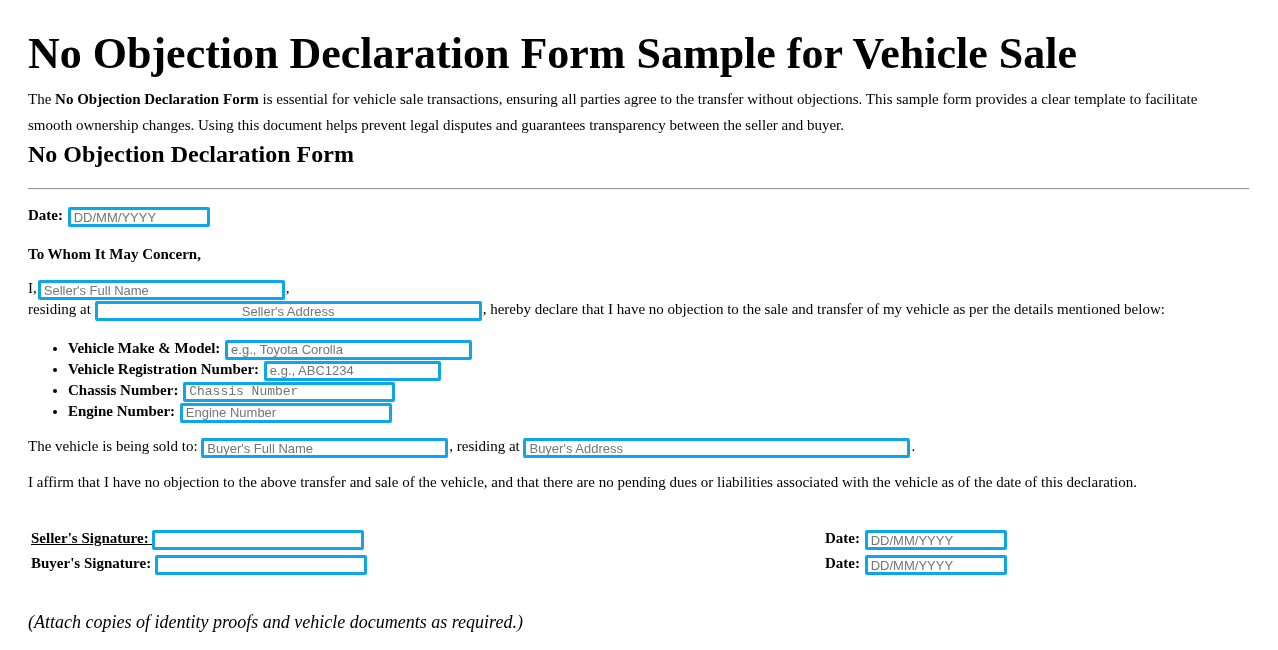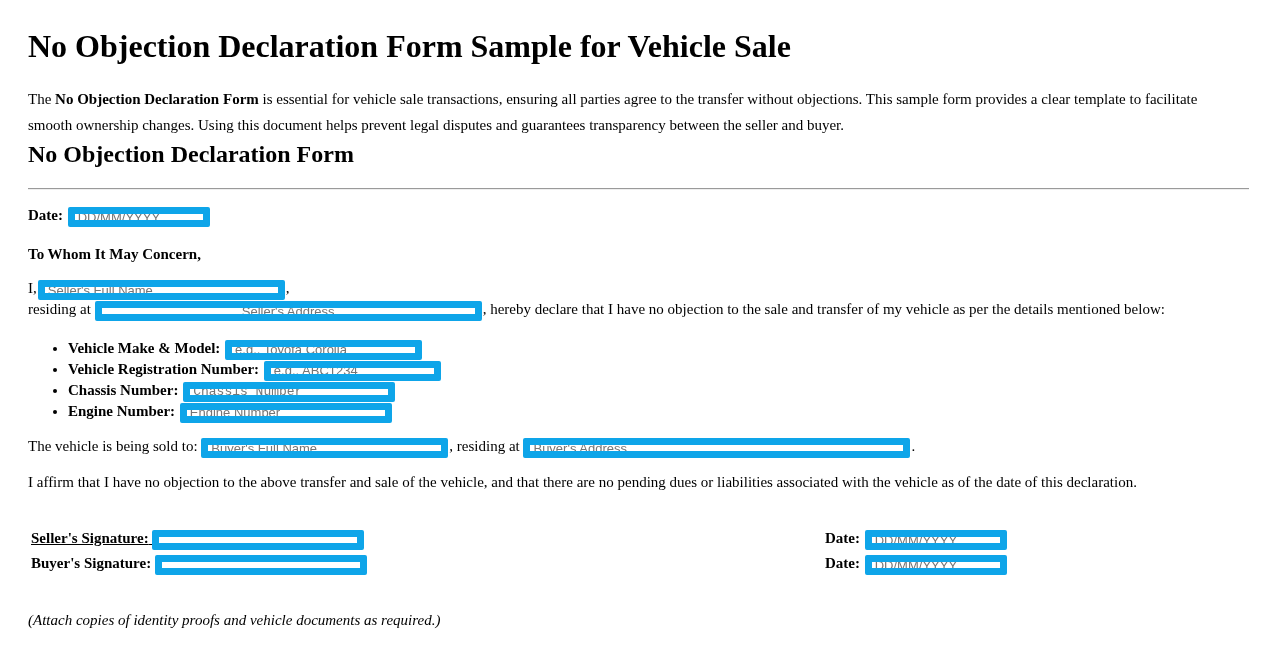--- a/index.html
+++ b/index.html
@@ -3,54 +3,54 @@
   <meta charset="utf-8">
   <style>
     html, body { margin: 0; padding: 0; background: #ffffff; }
     body {
       width: 1278px; height: 650px; overflow: hidden;
       font-family: "Liberation Serif", serif;
       font-size: 16px; color: #000;
     }
     .page { position: relative; padding: 0 28px; }
     h1 {
-      font-size: 32px; font-weight: bold; margin: 0;
+      font-size: 44px; font-weight: bold; margin: 0;
       position: absolute; left: 28px; top: 28px; white-space: nowrap;
     }
     .intro {
       position: absolute; left: 28px; top: 86px; width: 1200px;
       font-size: 15px; line-height: 26px; margin: 0;
     }
     h2 {
       position: absolute; left: 28px; top: 141px; margin: 0;
       font-size: 24px; font-weight: bold; white-space: nowrap;
     }
     .rule {
       position: absolute; left: 28px; top: 188px; width: 1221px; height: 0;
       border: none; border-top: 1px solid #9a9a9a; border-bottom: 1px solid #eeeeee; margin: 0;
     }
     .row { position: absolute; left: 28px; white-space: nowrap; font-size: 15px; }
     b { font-weight: bold; }
     input.fld {
       font-family: "Liberation Sans", sans-serif;
       font-size: 13px; color: #000;
       height: 20px; box-sizing: border-box;
-      border: 7px solid #0ea5e9; border-radius: 2px;
+      border: 3px solid #0ea5e9; border-radius: 2px;
       padding: 1px 3px; margin: 0 1px; vertical-align: middle;
       background: #fff;
     }
     input.fld::placeholder { color: #757575; }
     ul.details {
       position: absolute; left: 28px; top: 338px; margin: 0; padding-left: 40px;
       font-size: 15px; list-style: disc;
     }
     ul.details li { height: 21px; line-height: 21px; white-space: nowrap; }
     .sig-left { position: absolute; left: 31px; font-size: 15px; white-space: nowrap; }
     .sig-right { position: absolute; left: 825px; font-size: 15px; white-space: nowrap; }
-    .note { position: absolute; left: 28px; top: 612px; font-style: italic; font-size: 15px; white-space: nowrap; }
+    .note { position: absolute; left: 28px; top: 612px; font-style: italic; font-size: 18px; white-space: nowrap; }
   </style>
 </head>
 <body>
 
 <div class="page">
 
   <h1>No Objection Declaration Form Sample for Vehicle Sale</h1>
 
   <p class="intro"><span>The </span><b>No Objection Declaration Form</b><span> is essential for vehicle sale transactions, ensuring all parties agree to the transfer without objections. This sample form provides a clear template to facilitate smooth ownership changes. Using this document helps prevent legal disputes and guarantees transparency between the seller and buyer.</span></p>
 
@@ -72,21 +72,21 @@
   </div>
 
   <div class="row" style="top:301px;">
     <span>residing at</span>
     <input class="fld" style="width: 387px; margin-left: 0px; text-align: center;" type="text" placeholder="Seller's Address"><span>, hereby declare that I have no objection to the sale and transfer of my vehicle as per the details mentioned below:</span>
   </div>
 
   <ul class="details">
     <li>
       <b>Vehicle Make &amp; Model:</b>
-      <input class="fld" style="width: 197px;" type="text" placeholder="e.g., Toyota Corolla">
+      <input class="fld" style="width: 247px;" type="text" placeholder="e.g., Toyota Corolla">
     </li>
     <li>
       <b>Vehicle Registration Number:</b>
       <input class="fld" style="width: 177px;" type="text" placeholder="e.g., ABC1234">
     </li>
     <li>
       <b>Chassis Number:</b>
       <input class="fld" style="width: 212px; font-family: Liberation Mono, monospace;" type="text" placeholder="Chassis Number">
     </li>
     <li>

